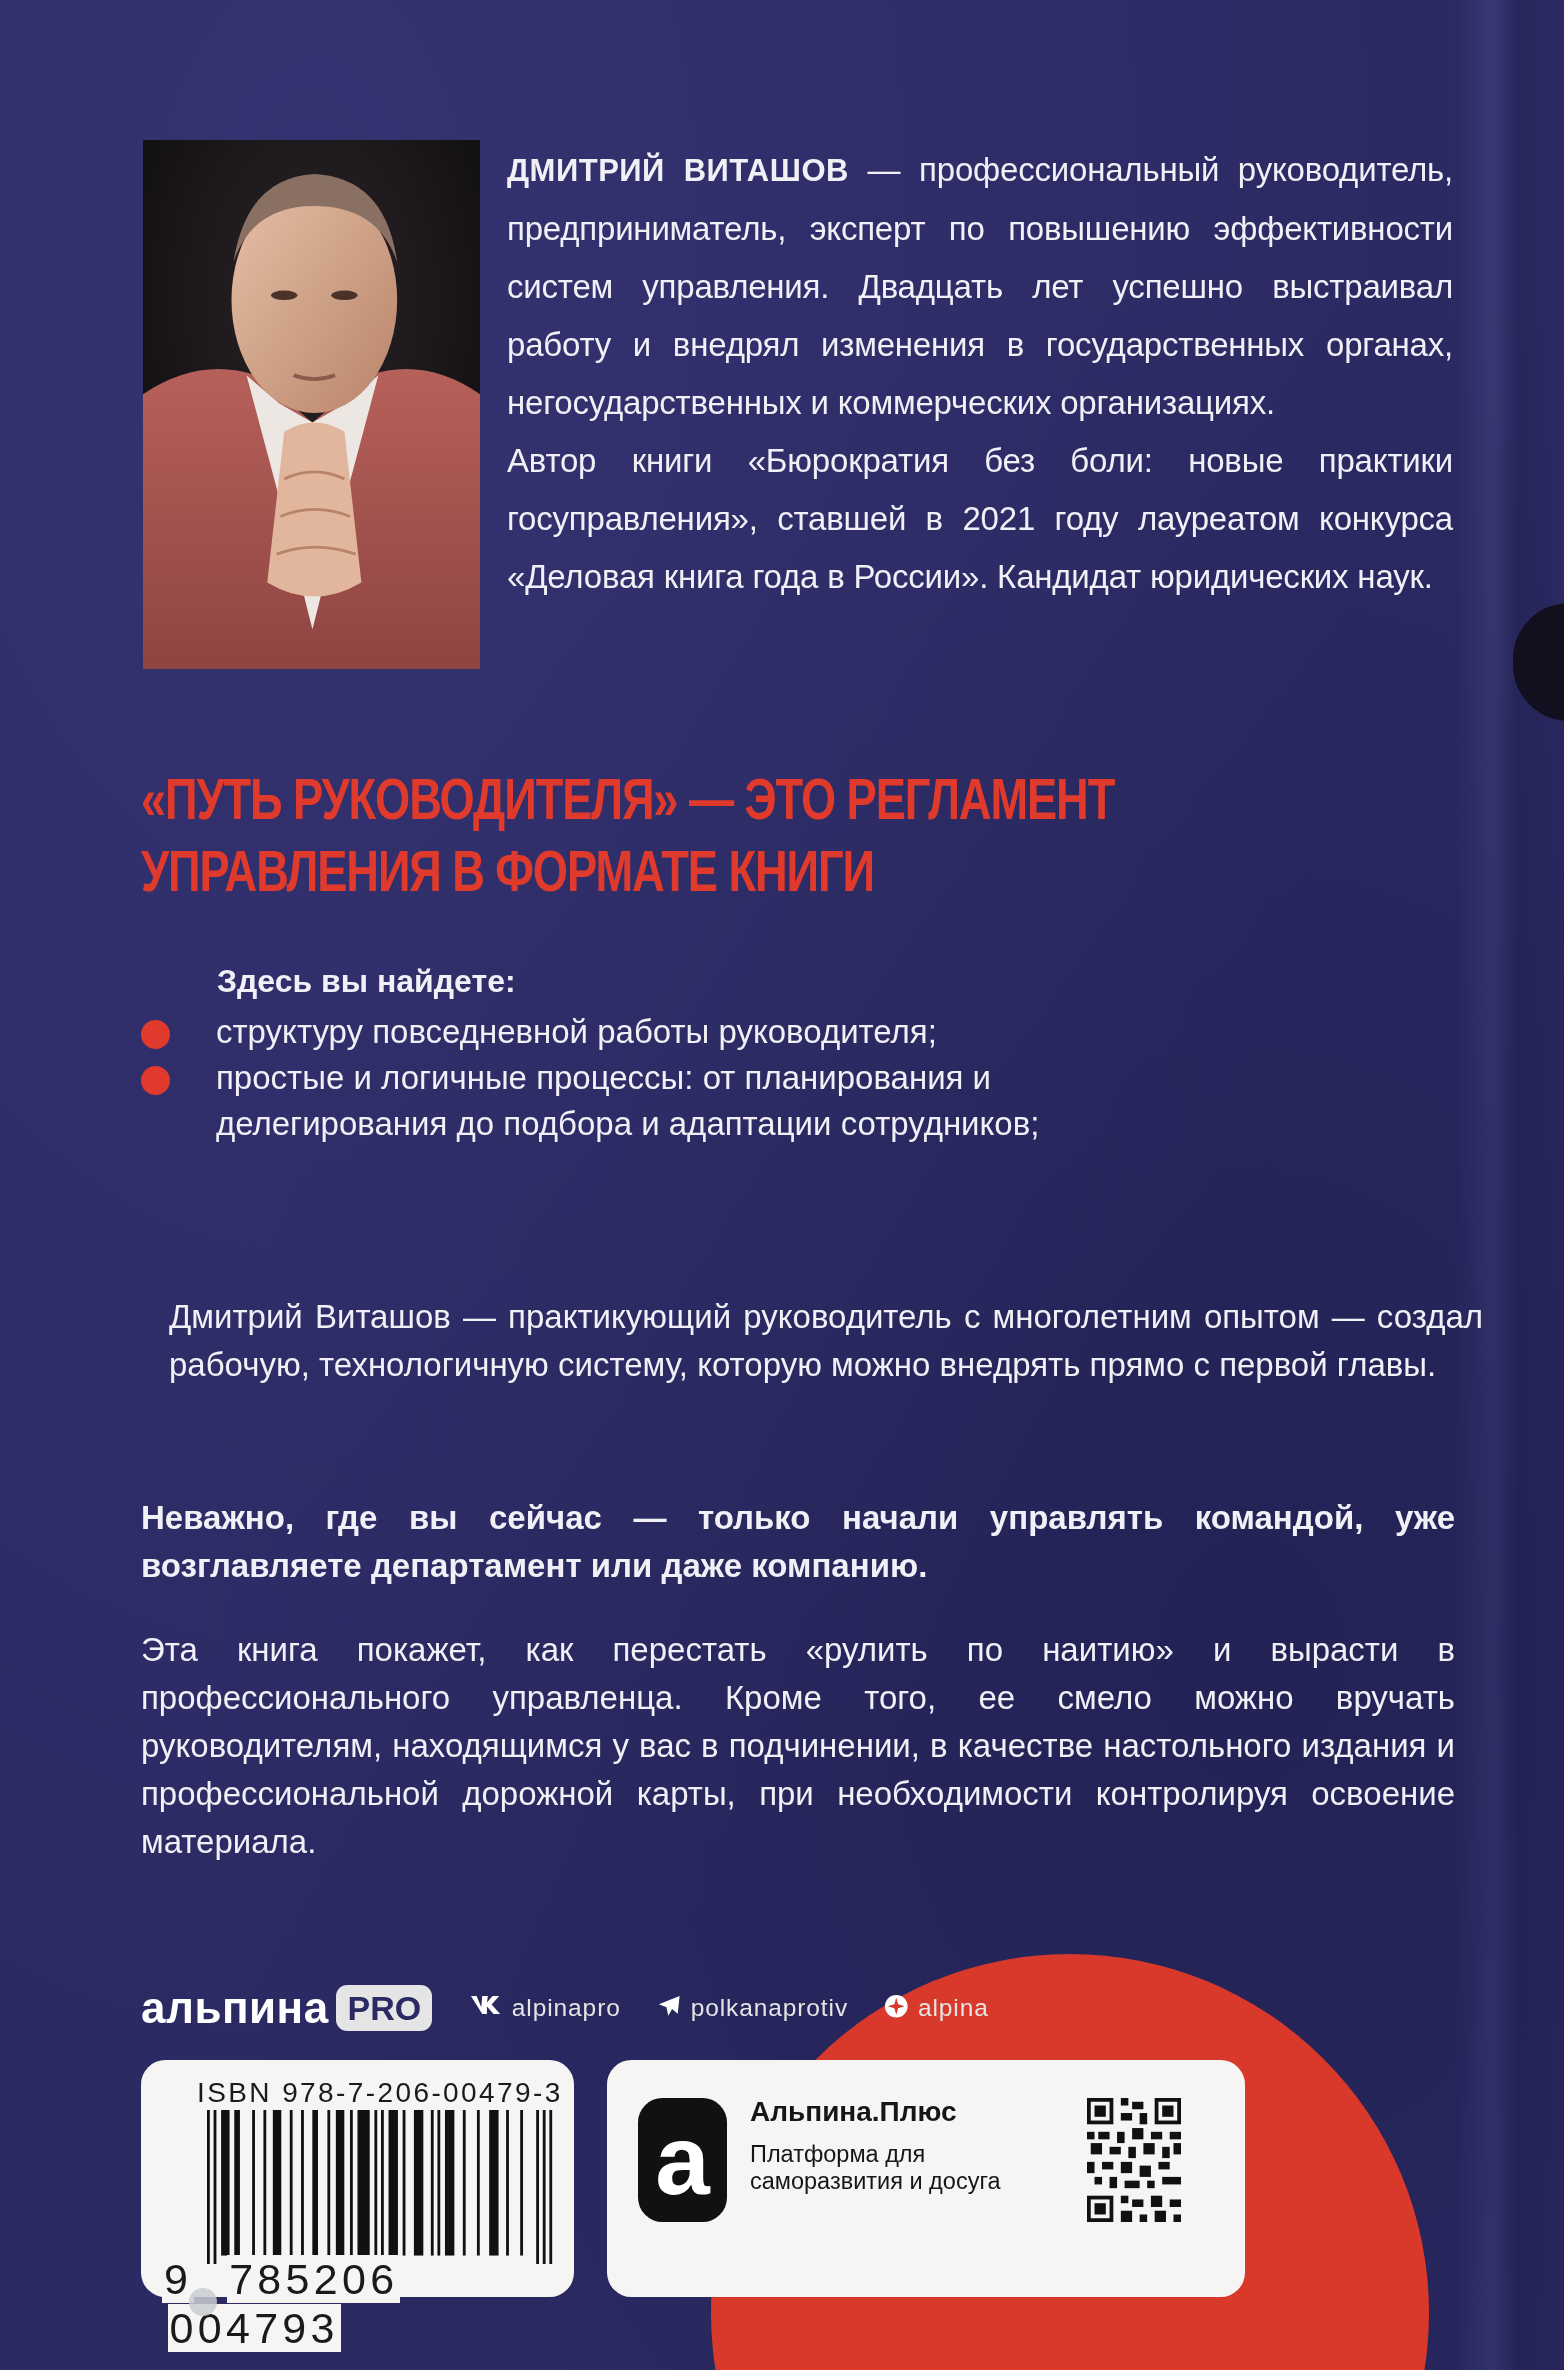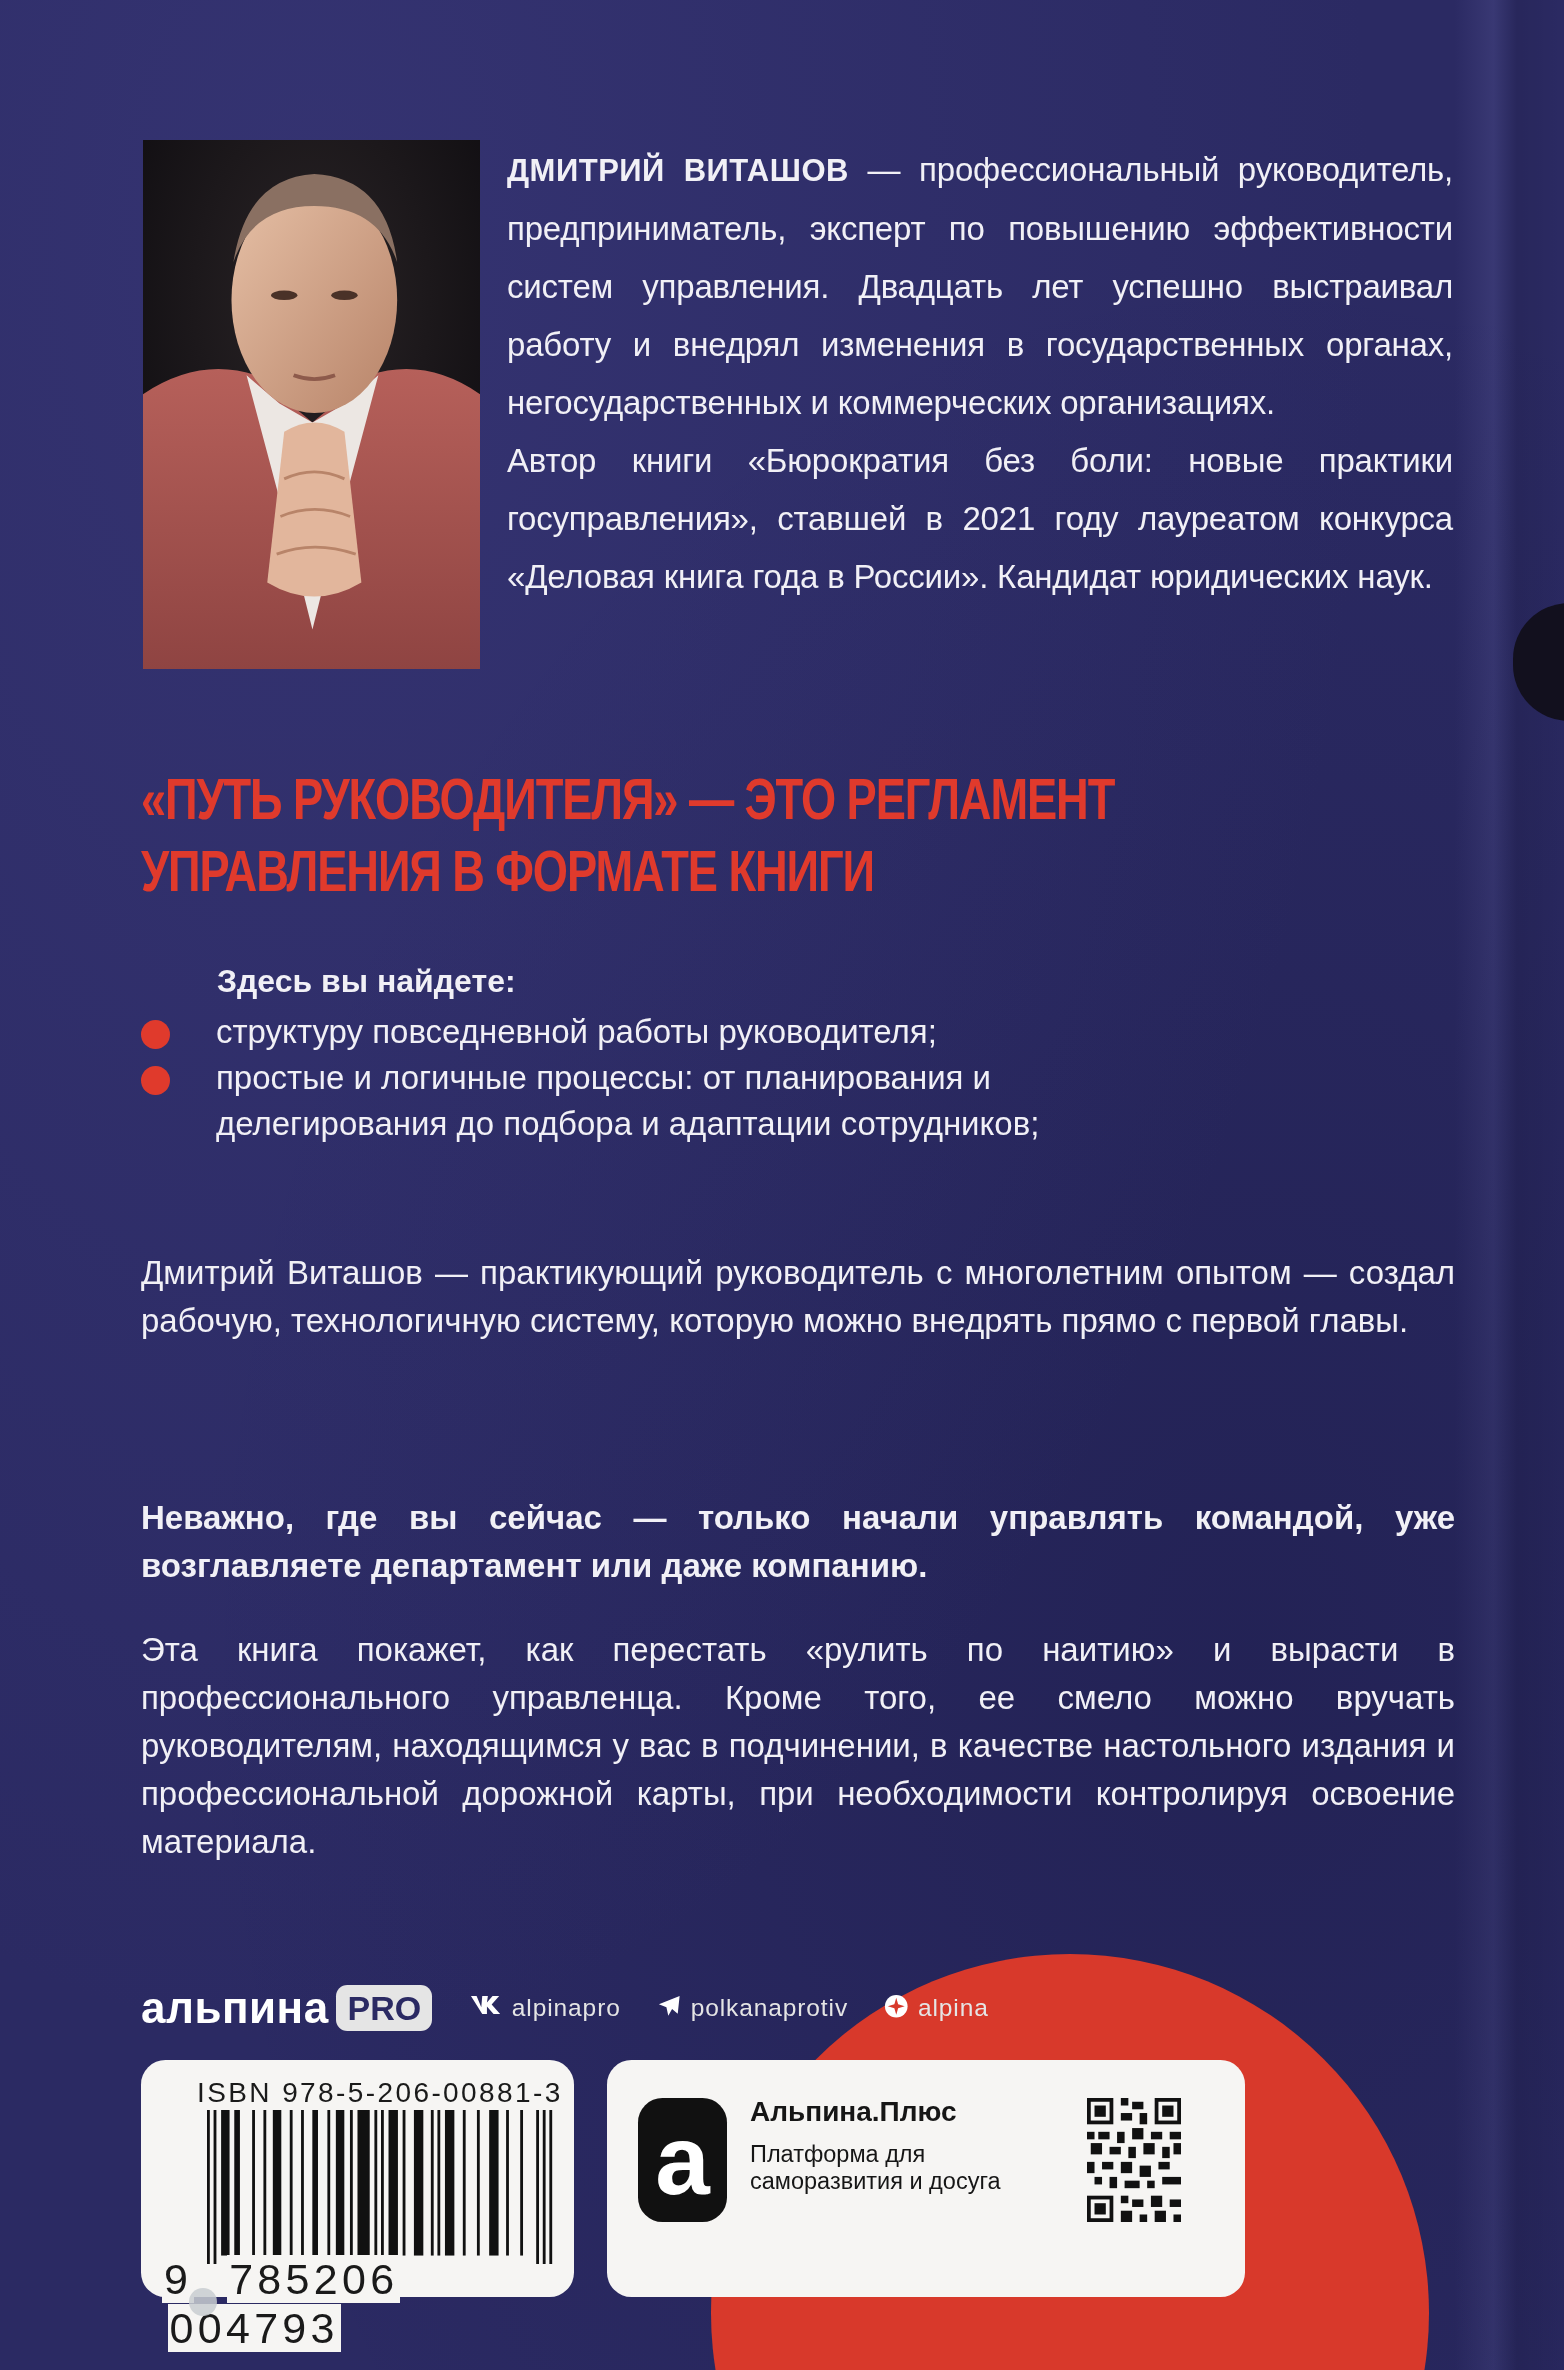--- a/index.html
+++ b/index.html
@@ -48,21 +48,21 @@
   .bullets li { position:relative; padding-left:75px; font-size:33px; line-height:46px; }
   .bullets li .dot {
     position:absolute; left:0; top:11.3px; width:29px; height:29px; border-radius:50%;
     background:#e03a2c;
   }
 
   .para {
     position:absolute; left:141px; width:1314px;
     font-size:33px; line-height:48px; text-align:justify; text-align-last:left;
   }
-  .p1 { top:1249px; }
+  .p1 { top:1293px;margin-left:28px; }
   .p2 { top:1494px; font-weight:bold; }
   .p3 { top:1626px; }
 
   .red-circle {
     position:absolute; left:711px; top:1954px; width:718px; height:718px;
     border-radius:50%; background:#d8392b;
   }
 
   .brand-row { position:absolute; left:141px; top:1980px; height:56px; display:flex; align-items:center; }
   .brand-logo { display:flex; align-items:center; gap:7.5px; }
@@ -190,21 +190,21 @@
       <svg width="24.5" height="24.5" viewBox="0 0 26 26">
         <circle cx="13" cy="13" r="12" fill="#ffffff"></circle>
         <path d="M13 4 L15 11 L22 13 L15 15 L13 22 L11 15 L4 13 L11 11 Z" fill="#d8392b"></path>
       </svg>
       <span>alpina</span>
     </div>
   </div>
 </div>
 
 <div class="card barcode-card">
-  <div class="isbn-top">ISBN 978-5-206-00881-3</div>
+  <div class="isbn-top">ISBN 978-7-206-00479-3</div>
   <svg class="barcode" viewBox="0 0 370 164" preserveAspectRatio="none">
     <g fill="#111">
       <rect x="0" y="0" width="3" height="175"></rect>
       <rect x="7" y="0" width="3" height="175"></rect>
       <rect x="15" y="0" width="9" height="155"></rect>
       <rect x="29" y="0" width="6" height="155"></rect>
       <rect x="48" y="0" width="3" height="155"></rect>
       <rect x="60" y="0" width="3" height="155"></rect>
       <rect x="70" y="0" width="9" height="155"></rect>
       <rect x="88" y="0" width="3" height="155"></rect>

